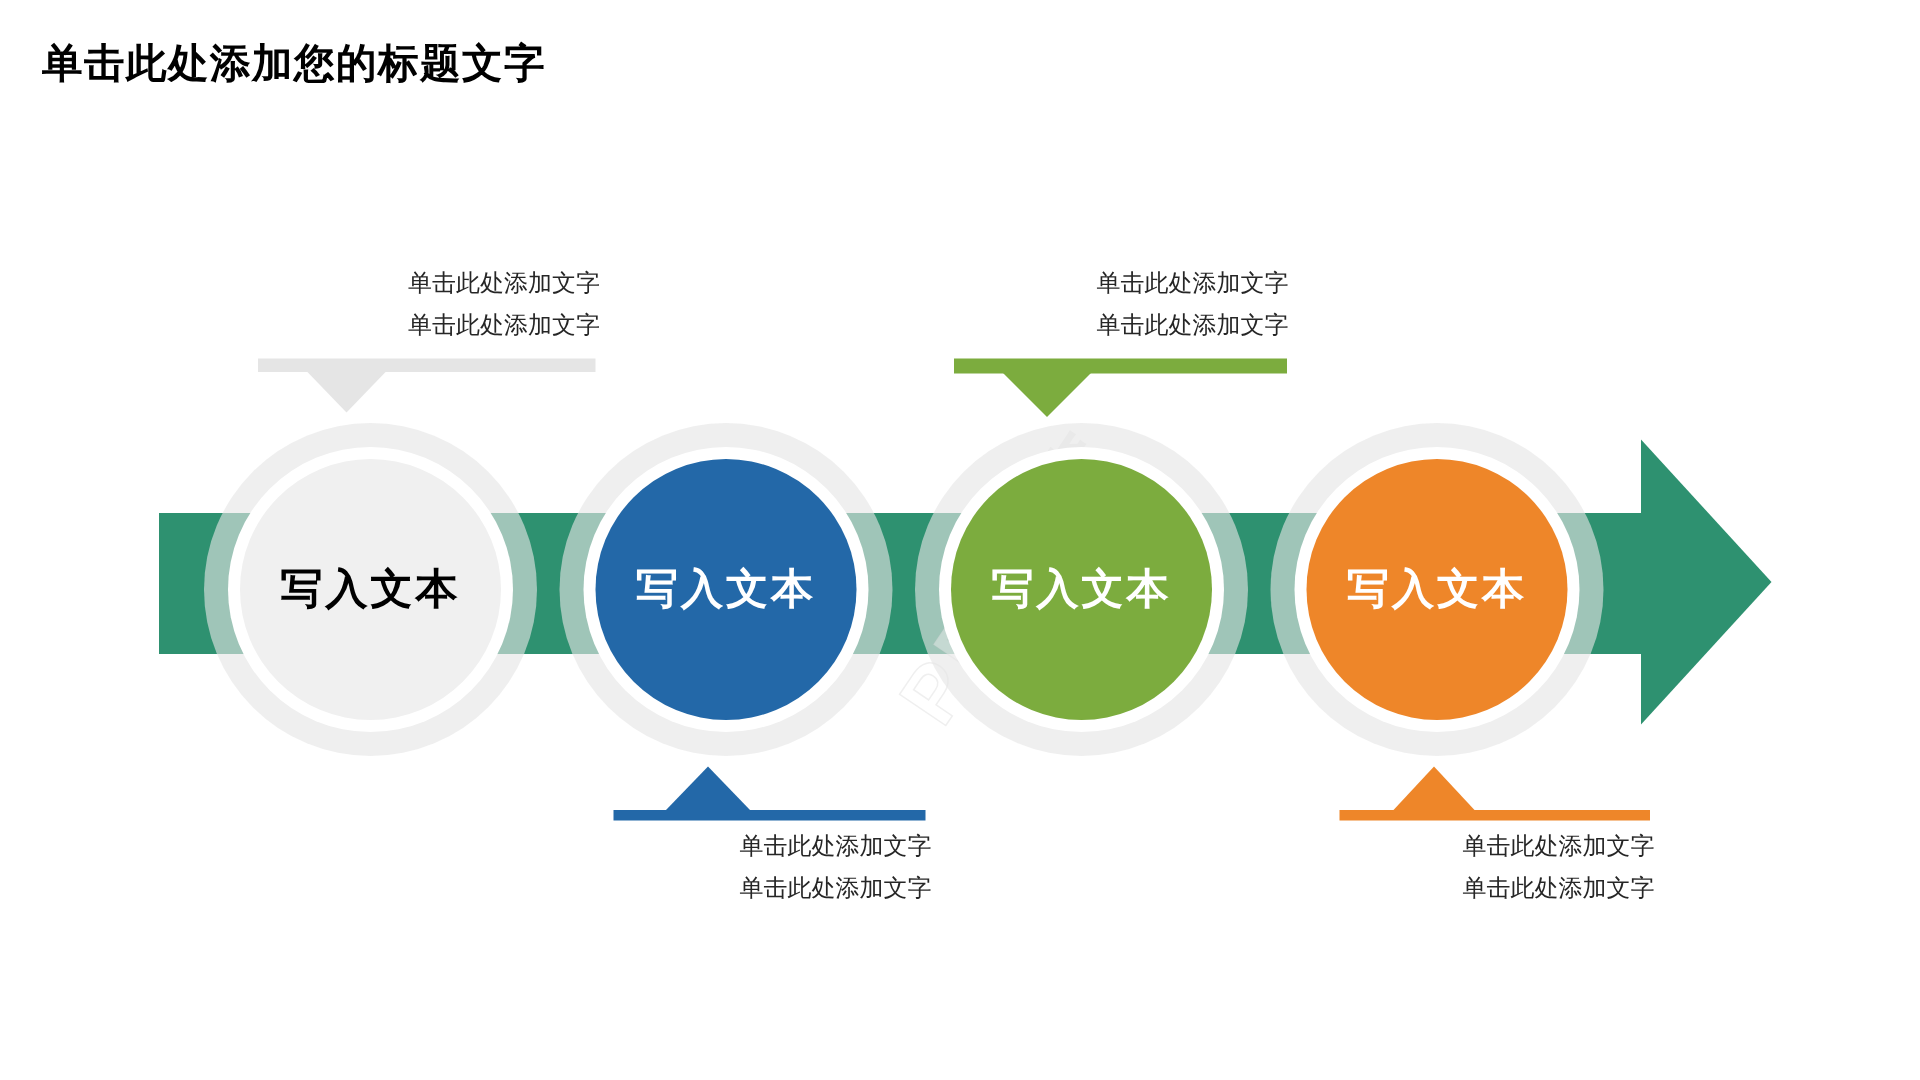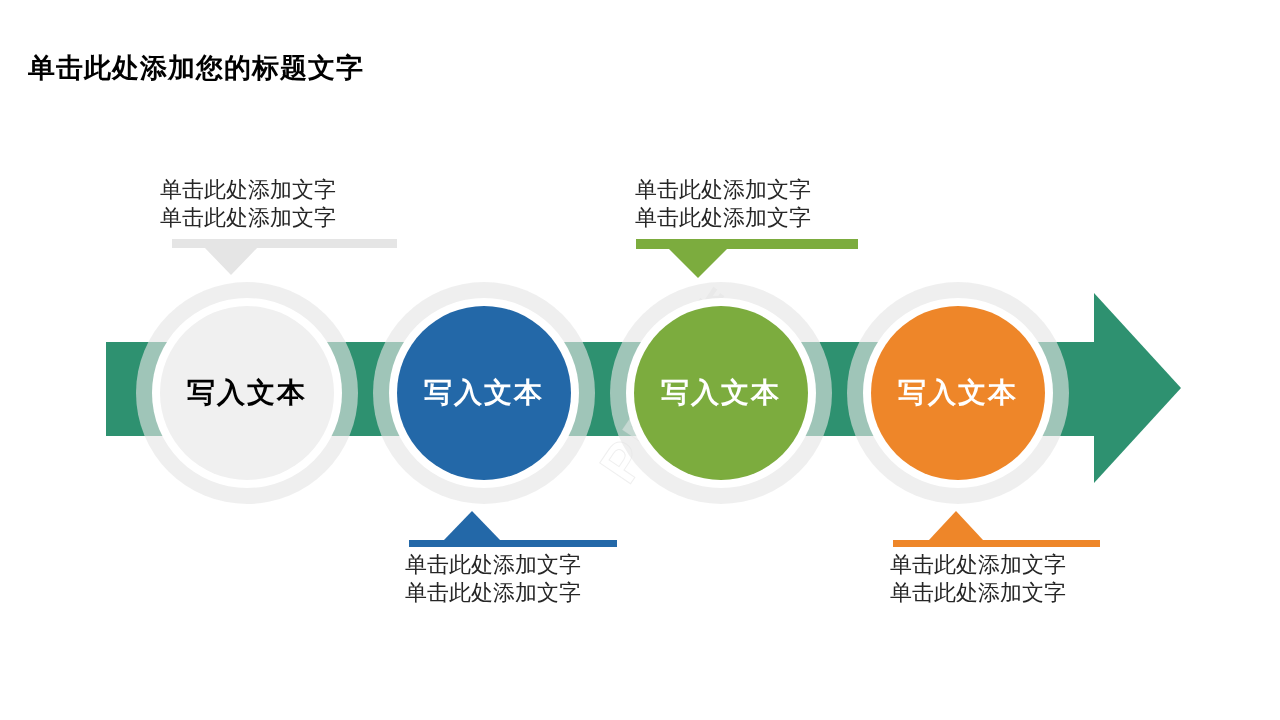--- a/index.html
+++ b/index.html
@@ -4,21 +4,21 @@
 <style>
   html,body{margin:0;padding:0;}
   #slide{
     position:relative;width:1280px;height:720px;background:#ffffff;overflow:hidden;
     font-family:"Liberation Sans","DejaVu Sans",sans-serif;
   }
   .abs{position:absolute;}
   
   #title{
     left:28px;top:24px;font-size:27px;font-weight:bold;color:#000;
-    letter-spacing:1px;white-space:nowrap;margin-top:26px;
+    letter-spacing:1px;white-space:nowrap;
   }
   
   #band{left:106px;top:342px;width:988px;height:94px;background:#2E9170;}
   #arrowhead{
     left:1094px;top:293px;width:0;height:0;
     border-top:95px solid transparent;border-bottom:95px solid transparent;
     border-left:87px solid #2E9170;
   }
   
   .ring-outer{
@@ -38,21 +38,21 @@
   #circle-1-group{left:136px;top:282px;}
   #circle-2-group{left:373px;top:282px;}
   #circle-3-group{left:610px;top:282px;}
   #circle-4-group{left:847px;top:282px;}
   #circle-1{background:#F0F0F0;color:#000000;}
   #circle-2{background:#2368A8;color:#ffffff;}
   #circle-3{background:#7CAC3E;color:#ffffff;}
   #circle-4{background:#EE8629;color:#ffffff;}
   
   .callout-text{
-    font-size:22px;line-height:28px;color:#262626;text-align:left;white-space:nowrap;
+    font-size:16px;line-height:28px;color:#262626;text-align:right;white-space:nowrap;
   }
   #callout-1-text{left:160px;top:176px;width:240px;}
   #callout-3-text{left:635px;top:176px;width:224px;}
   #callout-2-text{left:405px;top:551px;width:216px;}
   #callout-4-text{left:890px;top:551px;width:213px;}
   
   #callout-1-bar{left:172px;top:239px;width:225px;height:9px;background:#E5E5E5;}
   #callout-3-bar{left:636px;top:239px;width:222px;height:10px;background:#7CAC3E;}
   #callout-2-bar{left:409px;top:540px;width:208px;height:7px;background:#2368A8;}
   #callout-4-bar{left:893px;top:540px;width:207px;height:7px;background:#EE8629;}

